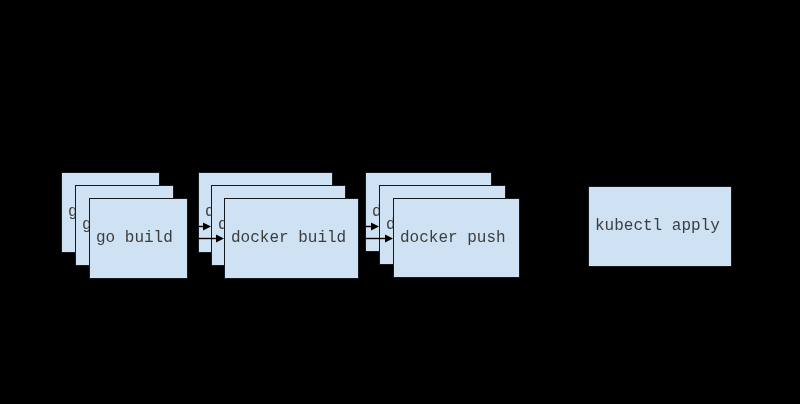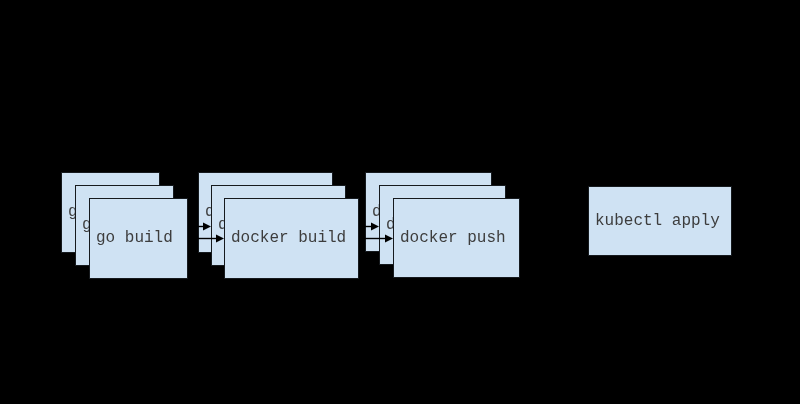--- a/index.html
+++ b/index.html
@@ -51,21 +51,21 @@
   <div class="layer-host" id="boxes">
       <div class="box" style="left: 61px; top: 172px; width: 99px; height: 81px; background: rgb(207, 226, 243); border-color: rgb(22, 26, 30); color: rgb(61, 61, 61); font-size: 16px;"><span class="box-label">go build</span></div>
       <div class="box" style="left: 75px; top: 185px; width: 99px; height: 81px; background: rgb(207, 226, 243); border-color: rgb(22, 26, 30); color: rgb(61, 61, 61); font-size: 16px;"><span class="box-label">go build</span></div>
       <div class="box" style="left: 89px; top: 198px; width: 99px; height: 81px; background: rgb(207, 226, 243); border-color: rgb(22, 26, 30); color: rgb(61, 61, 61); font-size: 16px;"><span class="box-label">go build</span></div>
       <div class="box" style="left: 198px; top: 172px; width: 135px; height: 81px; background: rgb(207, 226, 243); border-color: rgb(22, 26, 30); color: rgb(61, 61, 61); font-size: 16px;"><span class="box-label">docker build</span></div>
       <div class="box" style="left: 211px; top: 185px; width: 135px; height: 81px; background: rgb(207, 226, 243); border-color: rgb(22, 26, 30); color: rgb(61, 61, 61); font-size: 16px;"><span class="box-label">docker build</span></div>
       <div class="box" style="left: 224px; top: 198px; width: 135px; height: 81px; background: rgb(207, 226, 243); border-color: rgb(22, 26, 30); color: rgb(61, 61, 61); font-size: 16px;"><span class="box-label">docker build</span></div>
       <div class="box" style="left: 365px; top: 172px; width: 127px; height: 80px; background: rgb(207, 226, 243); border-color: rgb(22, 26, 30); color: rgb(61, 61, 61); font-size: 16px;"><span class="box-label">docker push</span></div>
       <div class="box" style="left: 379px; top: 185px; width: 127px; height: 80px; background: rgb(207, 226, 243); border-color: rgb(22, 26, 30); color: rgb(61, 61, 61); font-size: 16px;"><span class="box-label">docker push</span></div>
       <div class="box" style="left: 393px; top: 198px; width: 127px; height: 80px; background: rgb(207, 226, 243); border-color: rgb(22, 26, 30); color: rgb(61, 61, 61); font-size: 16px;"><span class="box-label">docker push</span></div>
-      <div class="box" style="left: 588px; top: 186px; width: 144px; height: 70px; background: rgb(207, 226, 243); border-color: rgb(22, 26, 30); color: rgb(61, 61, 61); font-size: 16px;"><span class="box-label">kubectl apply</span></div>
+      <div class="box" style="left: 588px; top: 186px; width: 144px; height: 81px; background: rgb(207, 226, 243); border-color: rgb(22, 26, 30); color: rgb(61, 61, 61); font-size: 16px;"><span class="box-label">kubectl apply</span></div>
     </div>
   <svg class="arrows" id="arrows" xmlns="http://www.w3.org/2000/svg" width="800" height="404" viewBox="0 0 800 404">
       <line x1="188" y1="226.5" x2="204" y2="226.5" stroke="#000000" stroke-width="1.4"></line>
       <polygon points="211,226.5 203,222.5 203,230.5" fill="#000000"></polygon>
       <line x1="188" y1="238.5" x2="217" y2="238.5" stroke="#000000" stroke-width="1.4"></line>
       <polygon points="224,238.5 216,234.5 216,242.5" fill="#000000"></polygon>
       <line x1="359" y1="226.5" x2="372" y2="226.5" stroke="#000000" stroke-width="1.4"></line>
       <polygon points="379,226.5 371,222.5 371,230.5" fill="#000000"></polygon>
       <line x1="359" y1="238.5" x2="386" y2="238.5" stroke="#000000" stroke-width="1.4"></line>
       <polygon points="393,238.5 385,234.5 385,242.5" fill="#000000"></polygon>

